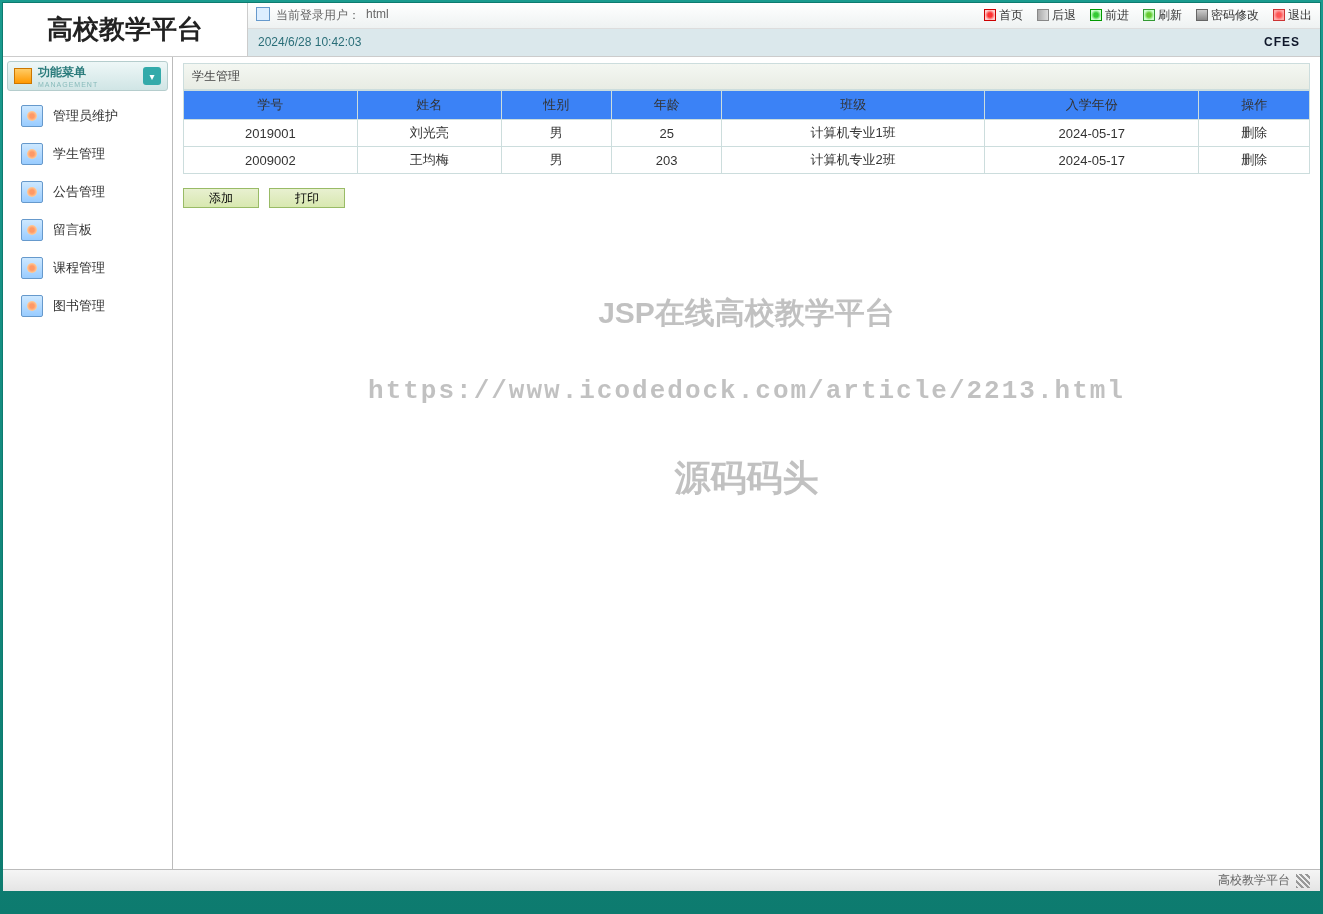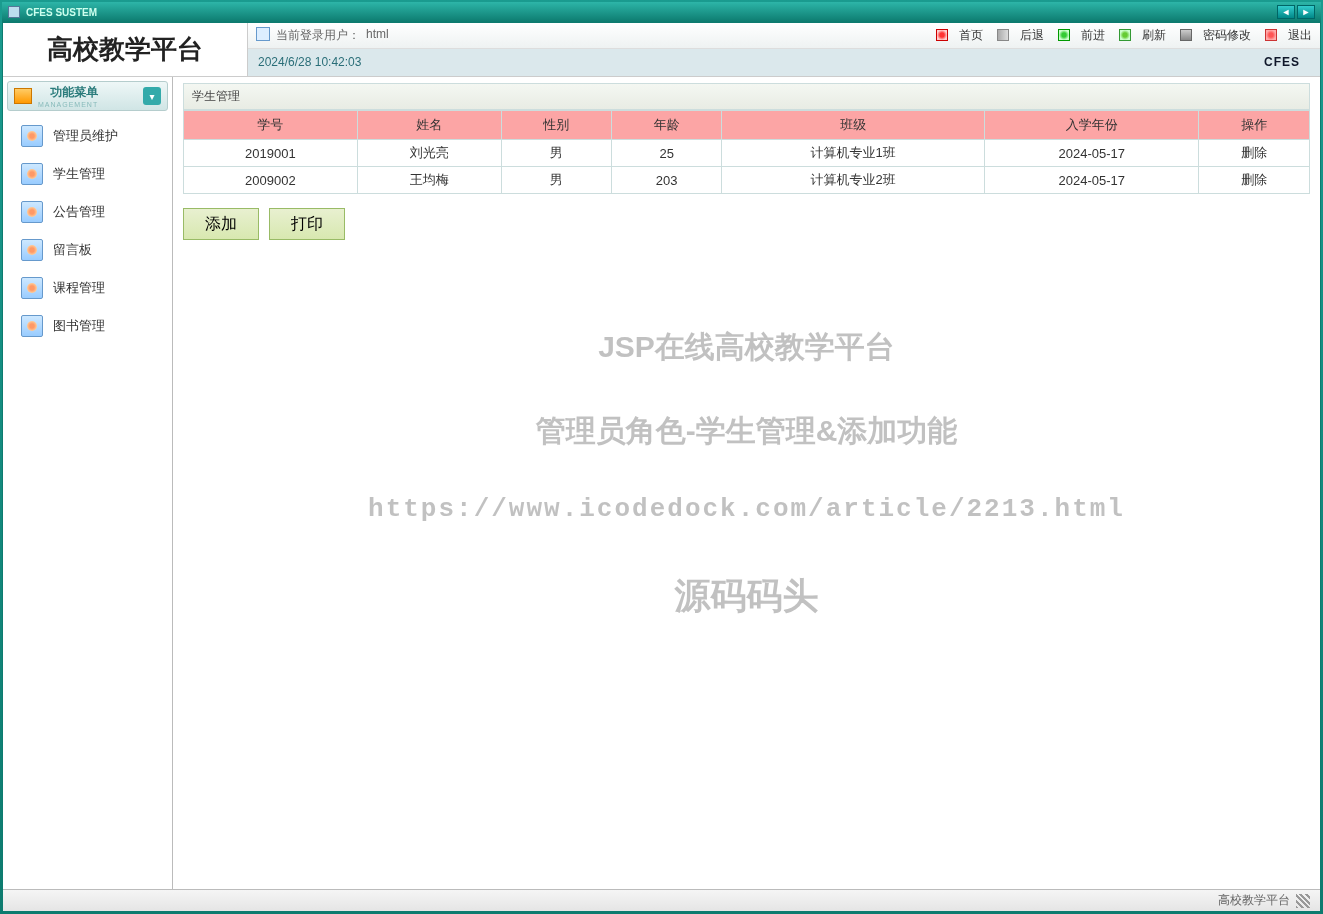--- a/index.html
+++ b/index.html
@@ -14,76 +14,68 @@
 .app-body { background: #fff; height: calc(100% - 20px); display: flex; flex-direction: column; border: 1px solid #0d7b6f; }
 
 .header-row { height: 54px; display: flex; border-bottom: 1px solid #ccc; }
 .logo-area { width: 244px; display: flex; align-items: center; justify-content: center; font-size: 26px; font-weight: bold; color: #222; }
 .header-right { flex: 1; display: flex; flex-direction: column; border-left: 1px solid #ccc; background: #fff; }
 
 .toolbar-top { height: 26px; display: flex; align-items: center; padding: 0 8px; border-bottom: 1px solid #ddd; background: linear-gradient(to bottom,#fff,#eef2f2); font-size: 12px; }
 .toolbar-top .login-info { display: flex; gap: 6px; color: #666; }
 .tb-small-icon { width: 14px; height: 14px; background: #ddeeff; border: 1px solid #6699cc; display: inline-block; }
 .toolbar-top .actions { margin-left: auto; display: flex; gap: 14px; }
-.toolbar-top .actions .act { display: flex; align-items: center; gap: 11px; color: #333; cursor: pointer; }
+.toolbar-top .actions .act { display: flex; align-items: center; gap: 3px; color: #333; cursor: pointer; }
 .toolbar-top .act-icon { width: 12px; height: 12px; display: inline-block; }
 .ic-home { background: radial-gradient(circle,#f33 30%,#fcc 70%); border:1px solid #c00; }
 .ic-back { background: linear-gradient(to right,#aaa,#ddd); border:1px solid #888; }
 .ic-fwd { background: radial-gradient(circle,#3c3 30%,#cfc 70%); border:1px solid #090; }
 .ic-refresh { background: radial-gradient(circle,#6c3 30%,#cfc 70%); border:1px solid #393; }
 .ic-key { background: linear-gradient(to bottom,#ccc,#888); border:1px solid #666; }
 .ic-exit { background: radial-gradient(circle,#f55 30%,#faa 70%); border:1px solid #c33; }
 
 .toolbar-bottom { height: 28px; display: flex; align-items: center; padding: 0 10px; background: #dbe8ec; font-size: 12px; color: #2a6e78; }
 .cfes-label { margin-left: auto; font-weight: bold; color: #0f172a; letter-spacing: 1px; padding-right: 10px; }
 
 .main-area { flex: 1; display: flex; position: relative; }
 
-.sidebar { width: 170px; border-right: 1px solid #bbb; background: #fff; padding: 4px; text-align: right; }
+.sidebar { width: 170px; border-right: 1px solid #bbb; background: #fff; padding: 4px; }
 .menu-header { height: 30px; background: linear-gradient(to bottom,#eef7f7,#d0e5e5); border: 1px solid #b5cdcd; display: flex; align-items: center; padding: 0 6px; gap: 6px; border-radius: 3px; margin-bottom: 6px; }
 .menu-header-ic { width: 18px; height: 16px; background: linear-gradient(to bottom,#fc6,#f90); border:1px solid #c70; }
 .menu-title-text { font-size: 12px; font-weight: bold; color: #2a7b7b; }
 .menu-title-sub { font-size: 7px; color: #8bb; letter-spacing: 1px; }
 .menu-header-arrow { margin-left: auto; width: 18px; height: 18px; background: #3aa; border-radius: 3px; color: #fff; display:flex;align-items:center;justify-content:center;font-size:10px; cursor:pointer; }
 
 .menu-item { display: flex; align-items: center; gap: 10px; padding: 8px 6px 8px 14px; font-size: 13px; color: #333; cursor: pointer; }
 .menu-item-ic { width: 22px; height: 22px; background: linear-gradient(to bottom,#cde8ff,#9cf); border:1px solid #69c; border-radius:2px; display:flex; align-items:center; justify-content:center; }
 .menu-item-ic::after { content:""; width:10px; height:10px; background:radial-gradient(circle,#f96 30%,#fc9 70%); border-radius:50%; }
 
 .content { flex: 1; padding: 6px 10px; position: relative; overflow: hidden; }
 
 .panel-title { background: linear-gradient(to bottom,#f4f7f2,#e8ece4); border: 1px solid #cdd; padding: 4px 8px; font-size: 12px; color: #444; }
 
 table.data { width: 100%; border-collapse: collapse; font-size: 13px; }
-table.data th { background: #fca5a5; border: 1px solid #cdd; padding: 5px 8px; font-weight: normal; color: #333; }
+table.data th { background: #3b82f6; border: 1px solid #cdd; padding: 5px 8px; font-weight: normal; color: #333; }
 table.data td { border: 1px solid #cdd; padding: 4px 8px; text-align: center; color: #333; }
 .del-link { cursor: pointer; }
 
 .btn-row { margin-top: 14px; display: flex; gap: 10px; }
-.btn { width: 76px; height: 32px; background: linear-gradient(to bottom,#e8f0d0,#d8e8b0); border: 1px solid #9b6; font-size: 16px; cursor: pointer; display:flex;align-items:center;justify-content:center; }
-
-.watermark { position: absolute; top: 228px; left: 0; right: 0; text-align: center; font-size: 30px; color: #999; font-weight: bold; line-height: 2.8; pointer-events: none; opacity: 0.6; }
+.btn { width: 76px; height: 20px; background: linear-gradient(to bottom,#e8f0d0,#d8e8b0); border: 1px solid #9b6; font-size: 12px; cursor: pointer; display:flex;align-items:center;justify-content:center; }
+
+.watermark { position: absolute; top: 214px; left: 0; right: 0; text-align: center; font-size: 30px; color: #999; font-weight: bold; line-height: 2.8; pointer-events: none; opacity: 0.6; }
 .watermark .wm-url { font-family: "Courier New", monospace; font-size: 26px; letter-spacing: 2px; }
 .watermark .wm-big { font-size: 36px; }
 
 .status-bar { height: 22px; border-top: 1px solid #bbb; background: linear-gradient(to bottom,#f5f5f5,#e5e5e5); display:flex; align-items:center; justify-content:flex-end; padding: 0 10px; font-size: 12px; color: #666; }
 .status-grip { width: 14px; height: 14px; margin-left: 6px; background: repeating-linear-gradient(45deg,#999 0 2px,transparent 2px 4px); }
 </style>
 </head>
 <body>
 
 <div class="window-frame">
-  <div class="title-bar">
-    <span class="title-bar-icon"></span>
-    <span>CFES SUSTEM</span>
-    <div class="title-bar-controls">
-      <div class="tb-btn">◄</div>
-      <div class="tb-btn">►</div>
-    </div>
-  </div>
 
   <div class="app-body">
 
     <div class="header-row">
       <div class="logo-area">高校教学平台</div>
       <div class="header-right">
 
         <div class="toolbar-top">
           <div class="login-info">
             <span class="tb-small-icon"></span>
@@ -199,21 +191,20 @@
           </tbody>
         </table>
 
         <div class="btn-row">
           <div class="btn">添加</div>
           <div class="btn">打印</div>
         </div>
 
         <div class="watermark">
           <div>JSP在线高校教学平台</div>
-          <div>管理员角色-学生管理&amp;添加功能</div>
           <div class="wm-url">https://www.icodedock.com/article/2213.html</div>
           <div class="wm-big">源码码头</div>
         </div>
       </div>
 
     </div>
 
     <div class="status-bar">
       <span>高校教学平台</span>
       <span class="status-grip"></span>

